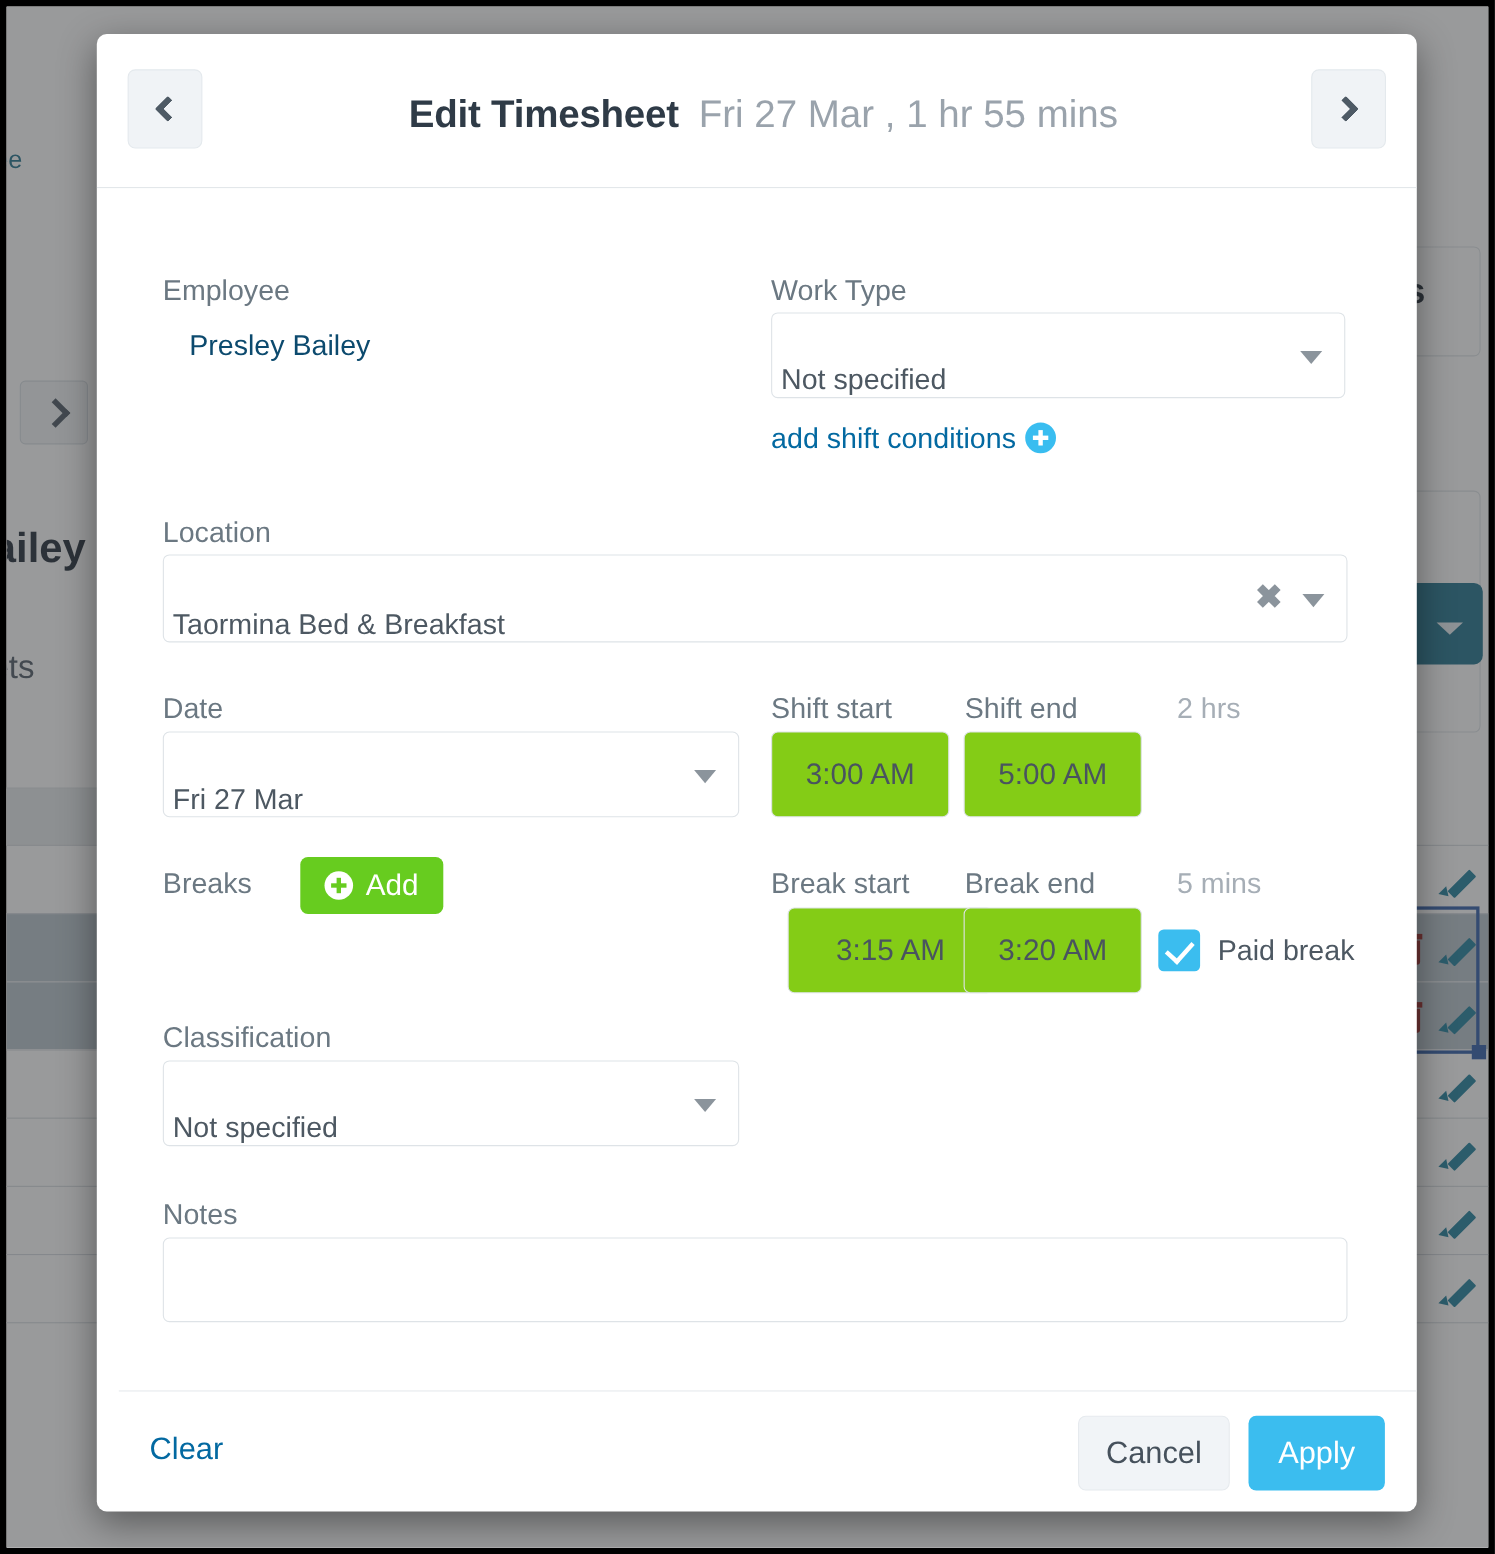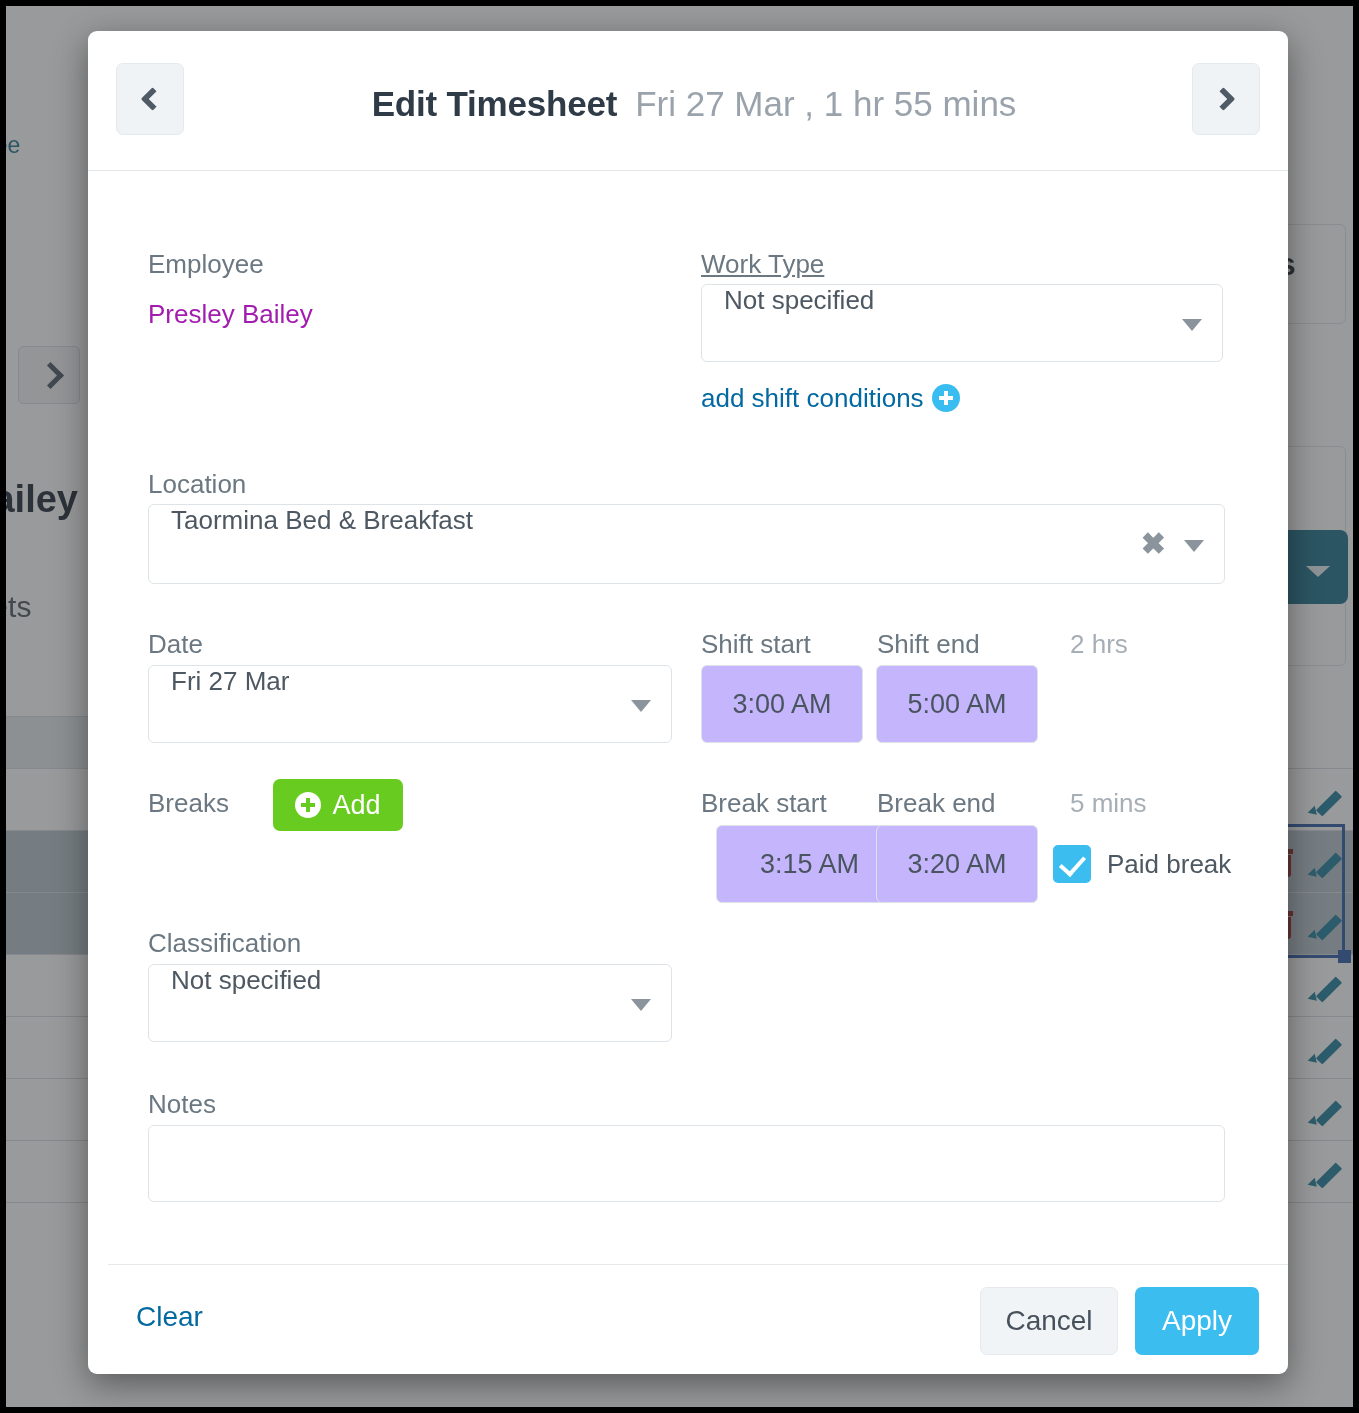--- a/index.html
+++ b/index.html
@@ -292,32 +292,33 @@
 
   
   .fld-label {
     font-size: 26px;
     color: #6b7882;
     font-weight: normal;
     white-space: nowrap;
   }
   .fld-value-static {
     font-size: 26px;
-    color: #a21caf;
-    white-space: nowrap;
+    color: #0c4a6e;
+    white-space: nowrap;
+    margin-left: 24px;
   }
 
   .sel-box {
     position: relative;
     background: #ffffff;
     border: 1px solid #dee3e7;
     border-radius: 6px;
     display: flex;
-    align-items: flex-start;
-    padding: 0 22px;
+    align-items: flex-end;
+    padding: 0 8px;
     font-size: 26px;
     color: #4d5862;
     cursor: pointer;
   }
   .caret {
     position: absolute;
     right: 20px; top: 50%;
     margin-top: -4px;
     border-left: 10px solid transparent;
     border-right: 10px solid transparent;
@@ -328,21 +329,21 @@
     right: 58px; top: 50%;
     transform: translateY(-50%);
     font-size: 30px;
     font-weight: bold;
     color: #8b949c;
     cursor: pointer;
     line-height: 1;
   }
 
   .time-box {
-    background: #c4b5fd;
+    background: #84cc16;
     border: 1px solid #dee3e7;
     border-radius: 6px;
     display: flex;
     align-items: center;
     justify-content: center;
     font-size: 27px;
     color: #49545f;
     cursor: pointer;
   }
 
@@ -581,21 +582,21 @@
       <div class="header-titles">
         <span class="title-main">Edit Timesheet</span><span class="title-sub">Fri 27 Mar , 1 hr 55 mins</span>
       </div>
     </div>
 
     <div class="modal-body">
 
       <div class="abs fld-label" style="left:60px; top:78px;">Employee</div>
       <div class="abs fld-value-static" style="left:60px; top:128px;">Presley Bailey</div>
 
-      <div class="abs fld-label" style="left:613px; top:78px;text-decoration:underline;">Work Type</div>
+      <div class="abs fld-label" style="left:613px; top:78px;">Work Type</div>
       <div class="abs sel-box" style="left:613px; top:113px; width:522px; height:78px;">
         <span>Not specified</span>
         <span class="caret"></span>
       </div>
 
       <div class="abs" style="left:613px; top:212px;">
         <span class="link-blue">add shift conditions</span><span class="plus-circle"></span>
       </div>
 
       <div class="abs fld-label" style="left:60px; top:298px;">Location</div>

